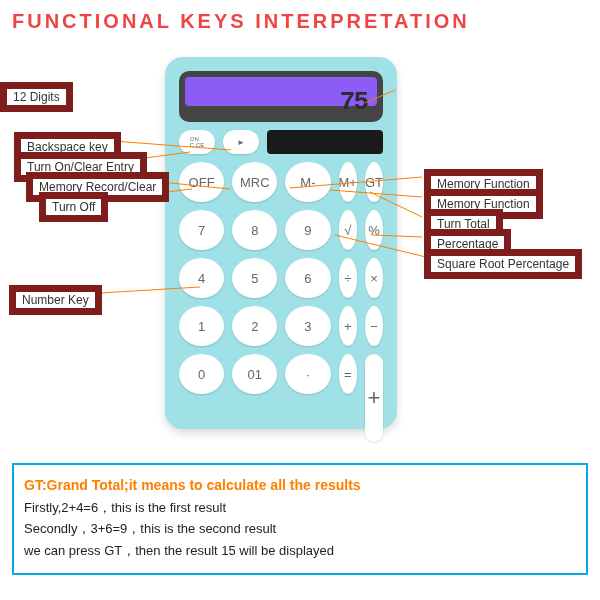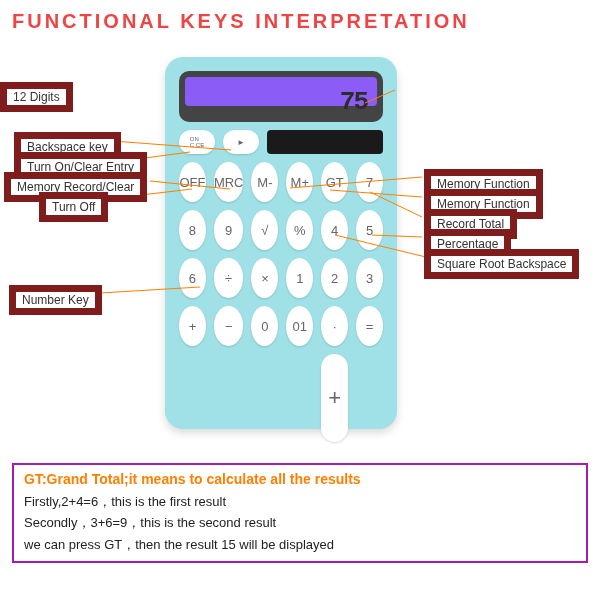--- a/index.html
+++ b/index.html
@@ -5,26 +5,26 @@
   *{box-sizing:border-box;margin:0;padding:0}
   body{width:600px;height:600px;font-family:Arial,sans-serif;background:#fff;position:relative;overflow:hidden}
   .title{color:#ef4444;font-size:20px;font-weight:bold;letter-spacing:3px;padding:10px 12px 4px}
   .stage{position:relative;height:420px}
   .calc{position:absolute;left:165px;top:20px;width:232px;height:372px;background:#9fe1e6;border-radius:18px;box-shadow:0 4px 8px rgba(0,0,0,.15);padding:14px 14px 16px}
   .lcd-wrap{background:#444;border-radius:10px;padding:6px 6px 16px;margin-bottom:8px}
   .lcd{background:#8b5cf6;height:29px;border-radius:4px;font-family:"Courier New",monospace;font-size:26px;text-align:right;padding:10px 10px 0 0;color:#2c2c28;font-weight:bold;letter-spacing:-2px}
   .toprow{display:flex;gap:8px;margin-bottom:8px}
   .pill{background:#fff;border-radius:14px;width:36px;height:24px;display:flex;align-items:center;justify-content:center;font-size:8px;color:#666;box-shadow:0 1px 2px rgba(0,0,0,.15)}
   .solar{background:#1a1a1a;flex:1;height:24px;border-radius:4px}
-  .grid{display:grid;grid-template-columns:repeat(6,1fr);grid-auto-rows:40px;gap:8px}
+  .grid{display:grid;grid-template-columns:repeat(3,1fr);grid-auto-rows:40px;gap:8px}
   .key{background:#fff;border-radius:50%;display:flex;align-items:center;justify-content:center;font-size:13px;color:#666;box-shadow:0 1px 2px rgba(0,0,0,.15)}
   .plus{grid-row:span 2;border-radius:18px;font-size:22px}
   .label{position:absolute;font-size:12px;border:7px solid #7f1d1d;background:#fff;padding:1px 6px;color:#333;white-space:nowrap}
   svg.lines{position:absolute;left:0;top:0;width:600px;height:420px;pointer-events:none}
-  .info{border:2px solid #a21caf;margin:6px 12px;padding:6px 10px}
+  .info{border:2px solid #0ea5e9;margin:6px 12px;padding:12px 10px}
   .info-title{color:#ff7f00;font-weight:bold;font-size:14px;margin-bottom:4px}
   .info-line{font-size:13px;color:#222;line-height:1.65}
 </style>
 </head>
 <body>
 
 <div class="title">FUNCTIONAL KEYS INTERPRETATION</div>
 
 <div class="stage">
 
@@ -79,28 +79,28 @@
       <path d="M422,160 L330,153"></path>
       <path d="M422,180 L370,155"></path>
       <path d="M422,200 L372,198"></path>
       <path d="M430,221 L335,198"></path>
     </g>
   </svg>
 
   <div class="label" style="left:400;top:45px">12 Digits</div>
   <div class="label" style="left:14px;top:95px">Backspace key</div>
   <div class="label" style="left:14px;top:115px">Turn On/Clear Entry</div>
-  <div class="label" style="left:4px;top:135px">Memory Record/Clear</div>
+  <div class="label" style="left:26px;top:135px">Memory Record/Clear</div>
   <div class="label" style="left:39px;top:155px">Turn Off</div>
   <div class="label" style="left:9px;top:248px">Number Key</div>
   <div class="label" style="left:424px;top:132px">Memory Function</div>
   <div class="label" style="left:424px;top:152px">Memory Function</div>
-  <div class="label" style="left:424px;top:172px">Record Total</div>
+  <div class="label" style="left:424px;top:172px">Turn Total</div>
   <div class="label" style="left:424px;top:192px">Percentage</div>
-  <div class="label" style="left:424px;top:212px">Square Root Backspace</div>
+  <div class="label" style="left:424px;top:212px">Square Root Percentage</div>
 
 </div>
 
 <div class="info">
   <div class="info-title">GT:Grand Total;it means to calculate all the results</div>
   <div class="info-line">Firstly,2+4=6，this is the first result</div>
   <div class="info-line">Secondly，3+6=9，this is the second result</div>
   <div class="info-line">we can press GT，then the result 15 will be displayed</div>
 </div>
 

